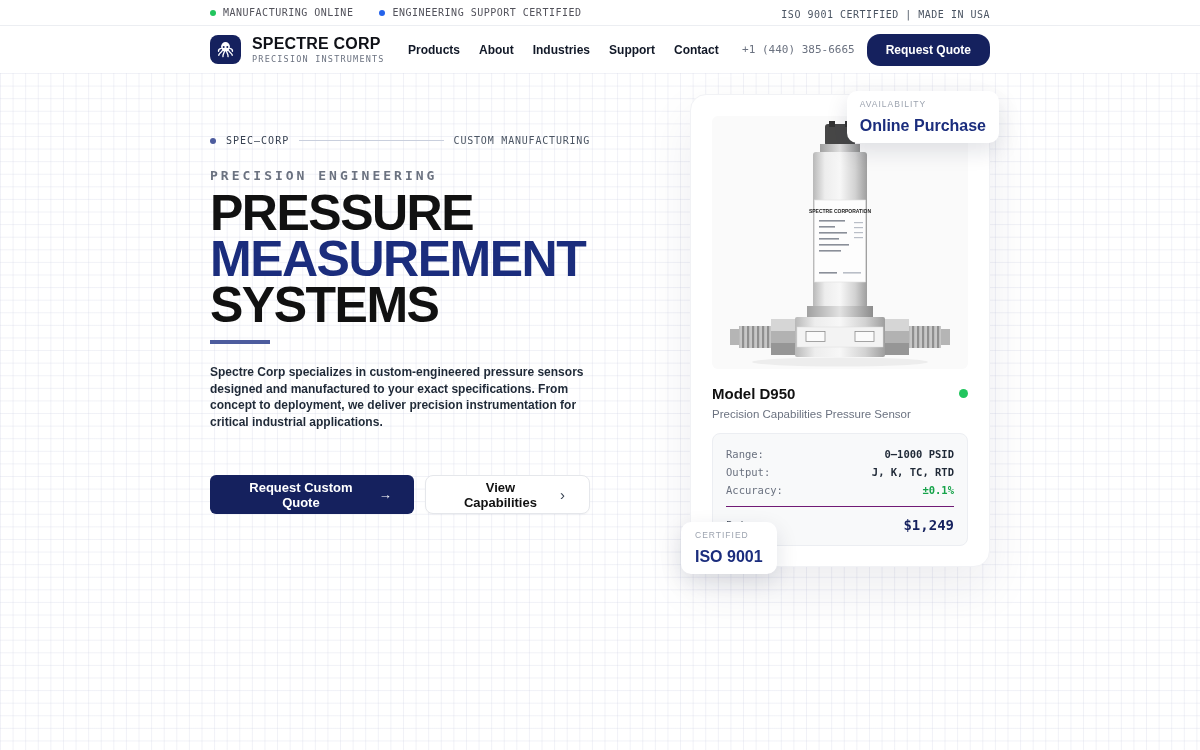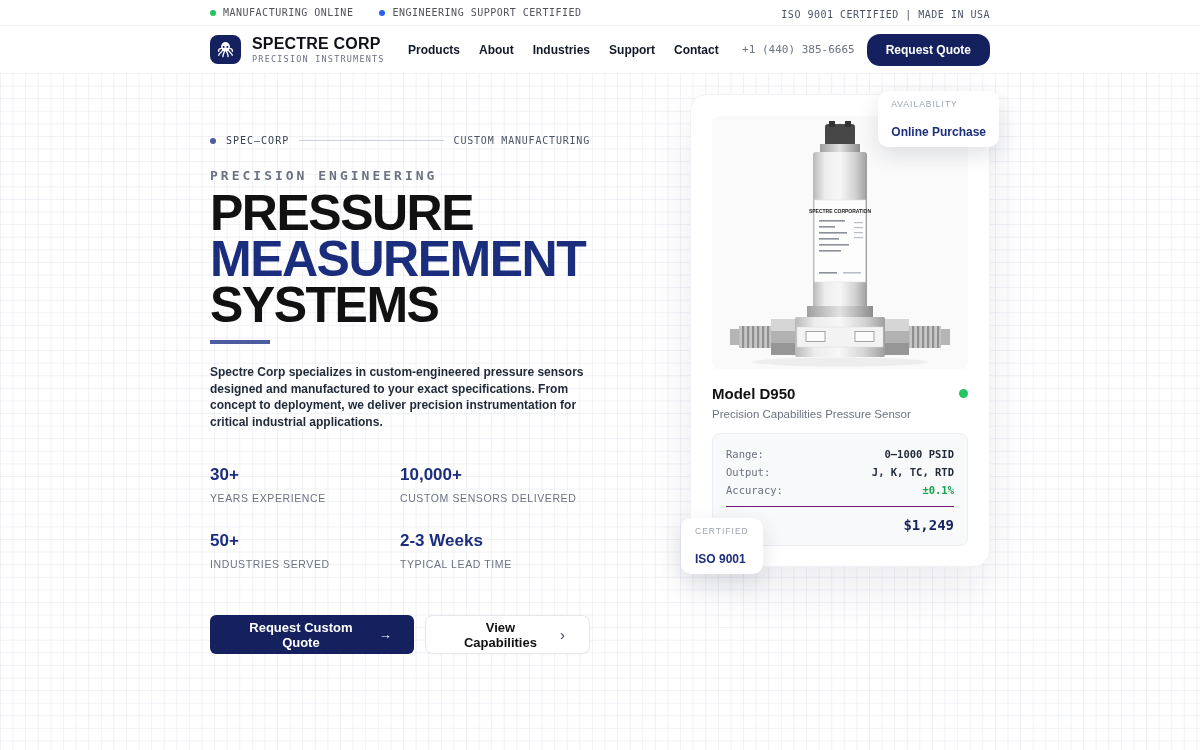--- a/index.html
+++ b/index.html
@@ -111,21 +111,21 @@
     position:absolute; top:21px; right:0; width:300px; background:#ffffff;
     border-radius:16px; border:1px solid #f1f2f5;
     box-shadow:0 22px 50px rgba(20,25,60,0.08);
     padding:21px 21px 20px 21px;
   }
   .availability-badge {
     position:absolute; top:-4px; right:-10px; background:#ffffff; border-radius:10px;
     box-shadow:0 8px 22px rgba(20,25,60,0.12); padding:8px 13px; z-index:3;
   }
   .badge-label { font-size:8.5px; letter-spacing:1px; color:#9ca3af; }
-  .badge-value { margin-top:16px; font-size:12px; font-weight:700; color:var(--navy-bright); }
+  .badge-value { margin-top:8px; font-size:16px; font-weight:700; color:var(--navy-bright); }
 
   .product-image {
     height:253px; background:#fafafa; border-radius:6px; overflow:hidden;
     display:flex; align-items:center; justify-content:center;
   }
   .model-row { margin-top:16px; display:flex; align-items:center; justify-content:space-between; }
   .model-name { font-size:15px; font-weight:700; color:#111111; }
   .model-dot { width:9px; height:9px; border-radius:50%; background:var(--green); }
   .product-subtitle { margin-top:6px; font-size:11.5px; color:#6b7280; }
 
@@ -222,38 +222,20 @@
 
       <h1 class="hero-title">
         <span class="line">PRESSURE</span>
         <span class="line accent">MEASUREMENT</span>
         <span class="line">SYSTEMS</span>
       </h1>
       <div class="title-underline"></div>
 
       <p class="description">Spectre Corp specializes in custom-engineered pressure sensors designed and manufactured to your exact specifications. From concept to deployment, we deliver precision instrumentation for critical industrial applications.</p>
 
-      <div class="stats-grid">
-        <div class="stat">
-          <div class="stat-value">30+</div>
-          <div class="stat-label">YEARS EXPERIENCE</div>
-        </div>
-        <div class="stat">
-          <div class="stat-value">10,000+</div>
-          <div class="stat-label">CUSTOM SENSORS DELIVERED</div>
-        </div>
-        <div class="stat">
-          <div class="stat-value">50+</div>
-          <div class="stat-label">INDUSTRIES SERVED</div>
-        </div>
-        <div class="stat">
-          <div class="stat-value">2-3 Weeks</div>
-          <div class="stat-label">TYPICAL LEAD TIME</div>
-        </div>
-      </div>
 
       <div class="cta-row">
         <button class="btn-primary">
           <span>Request Custom Quote</span>
           <span class="btn-arrow">→</span>
         </button>
         <button class="btn-secondary">
           <span>View Capabilities</span>
           <span class="btn-chevron">›</span>
         </button>

